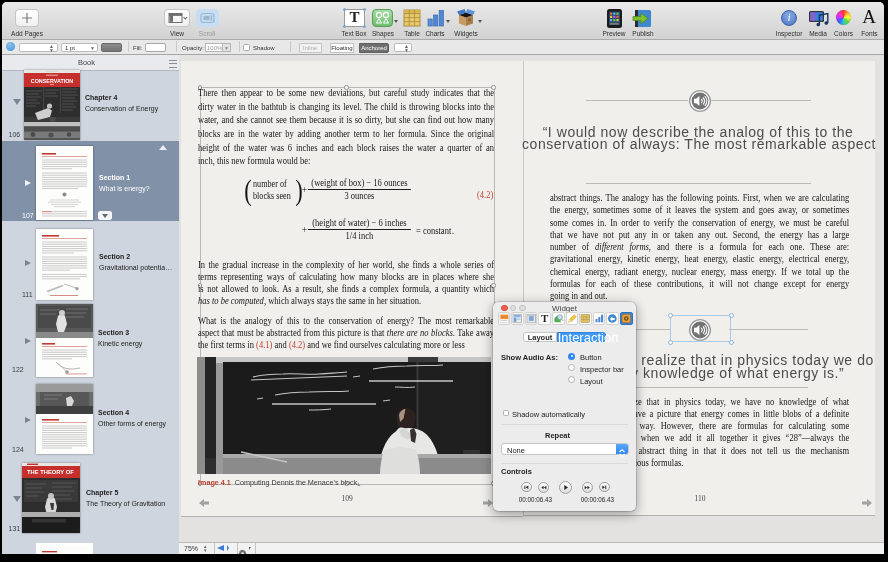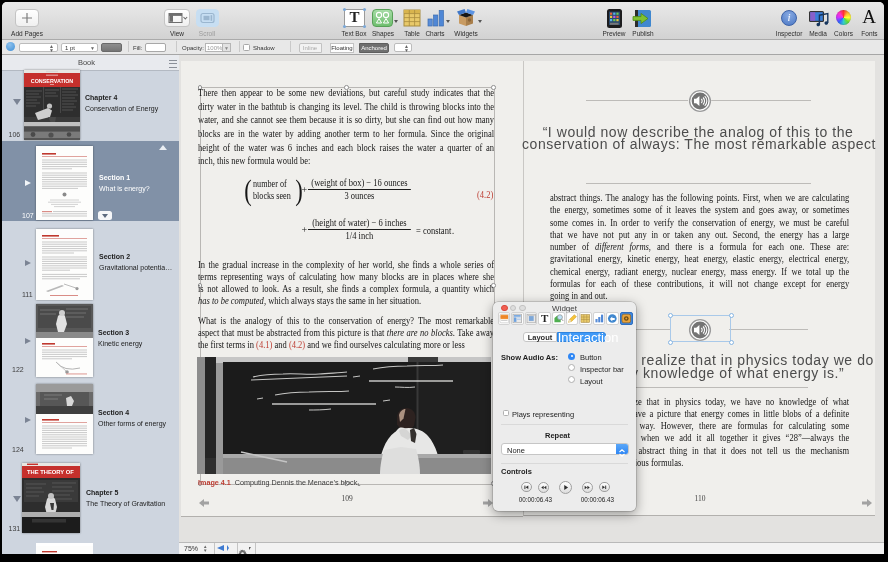--- a/index.html
+++ b/index.html
@@ -644,21 +644,21 @@
     <div class="radio on" style="left:75px;top:50.7px;">
           <div class="abs" style="left:2.5px;top:2.5px;width:2px;height:2px;border-radius:50%;background:#fff;"></div>
         </div>
     <div class="rlab" style="left:87px;top:51px;">Button</div>
     <div class="radio" style="left:75px;top:62.4px;"></div>
     <div class="rlab" style="left:87px;top:62.7px;">Inspector bar</div>
     <div class="radio" style="left:75px;top:74.3px;"></div>
     <div class="rlab" style="left:87px;top:74.6px;">Layout</div>
 
     <div class="abs" style="left:9.5px;top:107.8px;width:6.5px;height:6.5px;background:#fff;border:1px solid #b0b0b0;border-radius:1.5px;box-sizing:border-box;"></div>
-    <div class="rlab" style="left:19px;top:107.8px;">Plays representing</div>
+    <div class="rlab" style="left:19px;top:107.8px;">Shadow automatically</div>
     <div class="abs" style="left:8px;top:122px;width:127px;height:1px;background:#d9d9d9;"></div>
 
     <div class="wbold" style="left:8px;top:128.8px;padding-left:44px;">Repeat</div>
     <div class="abs" style="left:8px;top:141.1px;width:128px;height:12px;background:#fff;border:1px solid #c6c6c6;border-radius:3px;box-sizing:border-box;">
       <div class="abs" style="left:5px;top:2px;font-size:7.5px;color:#1d1d1d;">None</div>
       <div class="abs" style="right:0;top:0;width:12px;height:10px;background:linear-gradient(#5aa7f8,#2f87f5);border-radius:0 2px 2px 0;">
         <svg width="12" height="10" viewBox="0 0 12 10">
               <path d="M3.5 4L6 1.8 8.5 4M3.5 6L6 8.2 8.5 6" stroke="#fff" stroke-width="1.1" fill="none"></path>
             </svg>
       </div>

